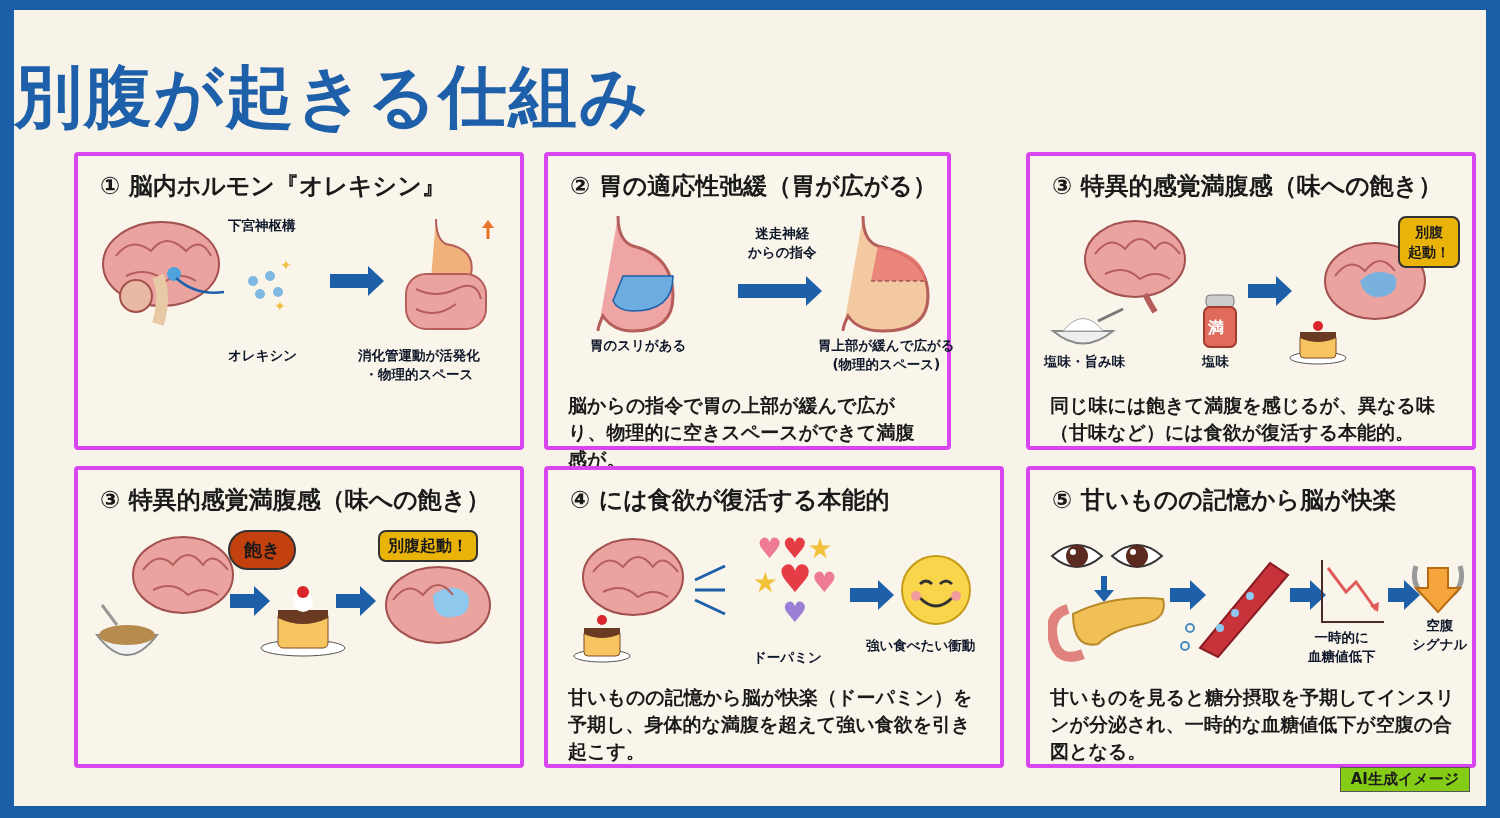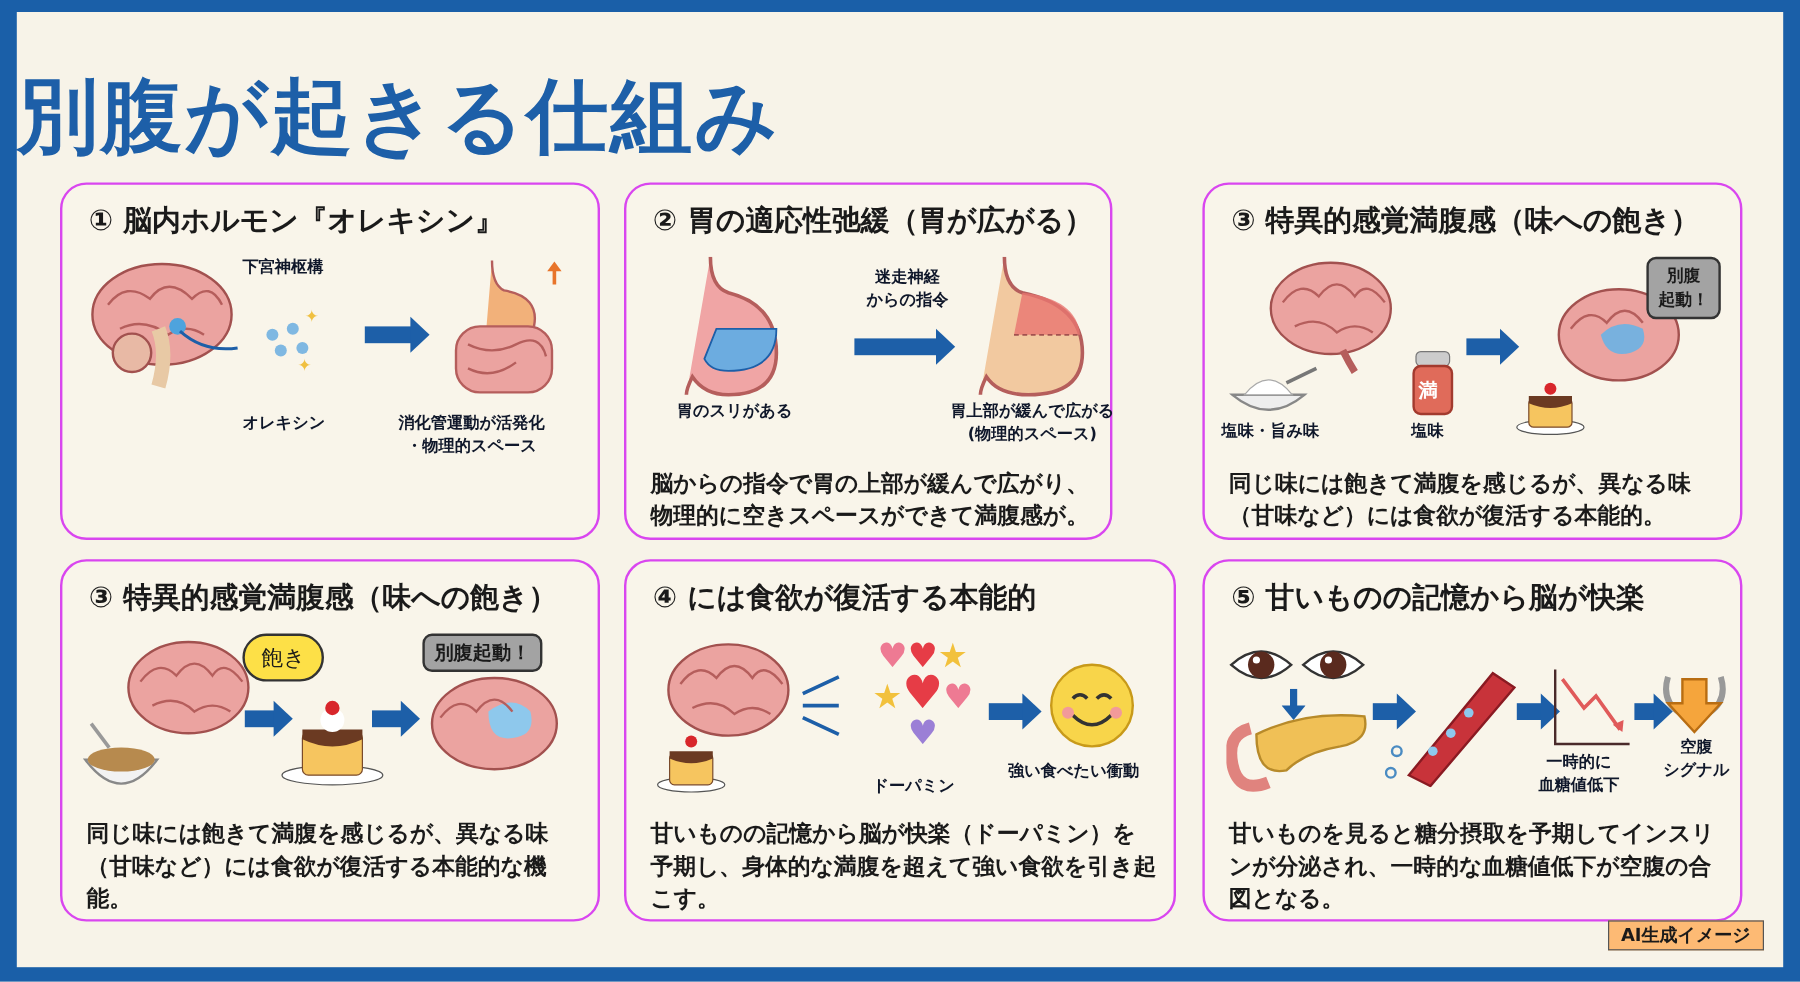--- a/index.html
+++ b/index.html
@@ -12,49 +12,49 @@
   .frame {
     position: absolute; left: 14px; top: 10px; width: 1472px; height: 796px;
     background: #f7f3e8;
   }
   .title {
     position: absolute; left: 0; right: 0; top: 42px; text-align: left;
     font-size: 68px; font-weight: bold; color: #1d5fa8; letter-spacing: 2px;
   }
   .card {
     position: absolute; width: 450px; height: 298px;
-    border: 2px solid #d946ef; border-radius: 22px; background: #f9f5ea;
+    border: 4px solid #d946ef; border-radius: 4px; background: #f9f5ea; margin-left: 24px;
   }
   .card-title {
     position: absolute; left: 22px; top: 14px; font-size: 24px; font-weight: bold; color: #1a1a1a;
     white-space: nowrap;
   }
   .card-desc {
     position: absolute; left: 20px; right: 14px; font-size: 19px; font-weight: bold; color: #1a1a1a;
     line-height: 27px;
   }
   .lbl { position: absolute; font-size: 13.5px; font-weight: bold; color: #0f172a; text-align: center; line-height: 19px; white-space: nowrap; }
   .ill { position: absolute; }
   .arrow-r {
     position: absolute; width: 40px; height: 14px; background: #1d5fa8;
   }
   .arrow-r::after {
     content: ""; position: absolute; right: -14px; top: -8px;
     border-left: 16px solid #1d5fa8; border-top: 15px solid transparent; border-bottom: 15px solid transparent;
   }
   .bubble {
-    position: absolute; background: #a3a3a3; border: 2px solid #333; border-radius: 8px;
+    position: absolute; background: #eab308; border: 2px solid #333; border-radius: 8px;
     font-weight: bold; font-size: 16px; text-align: center; padding: 4px 8px; color: #1a1a1a; line-height: 20px;
   }
   .bubble-blue {
-    position: absolute; background: #fde047; border: 2px solid #333; border-radius: 24px;
-    font-weight: normal; font-size: 18px; text-align: center; padding: 6px 14px; color: #1a1a1a;
+    position: absolute; background: #c2410c; border: 2px solid #333; border-radius: 24px;
+    font-weight: bold; font-size: 18px; text-align: center; padding: 6px 14px; color: #1a1a1a;
   }
   .ai-badge {
-    position: absolute; right: 16px; bottom: 14px; border: 1.5px solid #555; background: #fdba74;
+    position: absolute; right: 16px; bottom: 14px; border: 1.5px solid #555; background: #84cc16;
     font-size: 15px; font-weight: bold; color: #1a1a1a; padding: 2px 10px;
   }
 </style>
 </head>
 <body>
 
 <div class="frame">
   <div class="title">別腹が起きる仕組み</div>
 
   <div class="card" style="left:36px; top:142px;">
@@ -174,21 +174,20 @@
       <circle cx="45" cy="22" r="10" fill="#fff"></circle>
         <circle cx="45" cy="12" r="6" fill="#d8262b"></circle>
     </svg>
     <div class="arrow-r" style="left:258px;top:124px;width:26px"></div>
     <svg class="ill" style="left:300px;top:90px" width="120" height="100">
       <ellipse cx="60" cy="45" rx="52" ry="38" fill="#eba3a0" stroke="#a2514f" stroke-width="2"></ellipse>
       <path d="M55 35 q20 -15 35 0 q5 20 -15 22 q-20 3 -20 -22 z" fill="#8ec8ec"></path>
       <path d="M15 40 q15 -20 30 -5 q15 -20 30 0" fill="none" stroke="#b55e5c" stroke-width="2"></path>
     </svg>
     <div class="bubble" style="left:300px;top:60px">別腹起動！</div>
-    <div class="card-desc" style="top:214px">同じ味には飽きて満腹を感じるが、異なる味（甘味など）には食欲が復活する本能的な機能。</div>
   </div>
 
   <div class="card" style="left:506px; top:456px; width:460px; height:302px;">
     <div class="card-title">④ には食欲が復活する本能的</div>
     <svg class="ill" style="left:30px;top:62px" width="110" height="100">
       <ellipse cx="55" cy="45" rx="50" ry="38" fill="#eba3a0" stroke="#a2514f" stroke-width="2"></ellipse>
       <path d="M15 40 q15 -20 30 -5 q15 -20 30 0 q10 -15 25 5 M25 60 q20 -10 35 5 q15 -10 30 0" fill="none" stroke="#b55e5c" stroke-width="2"></path>
     </svg>
     <svg class="ill" style="left:24px;top:138px" width="60" height="56">
       <ellipse cx="30" cy="48" rx="28" ry="6" fill="#fff" stroke="#555"></ellipse>

